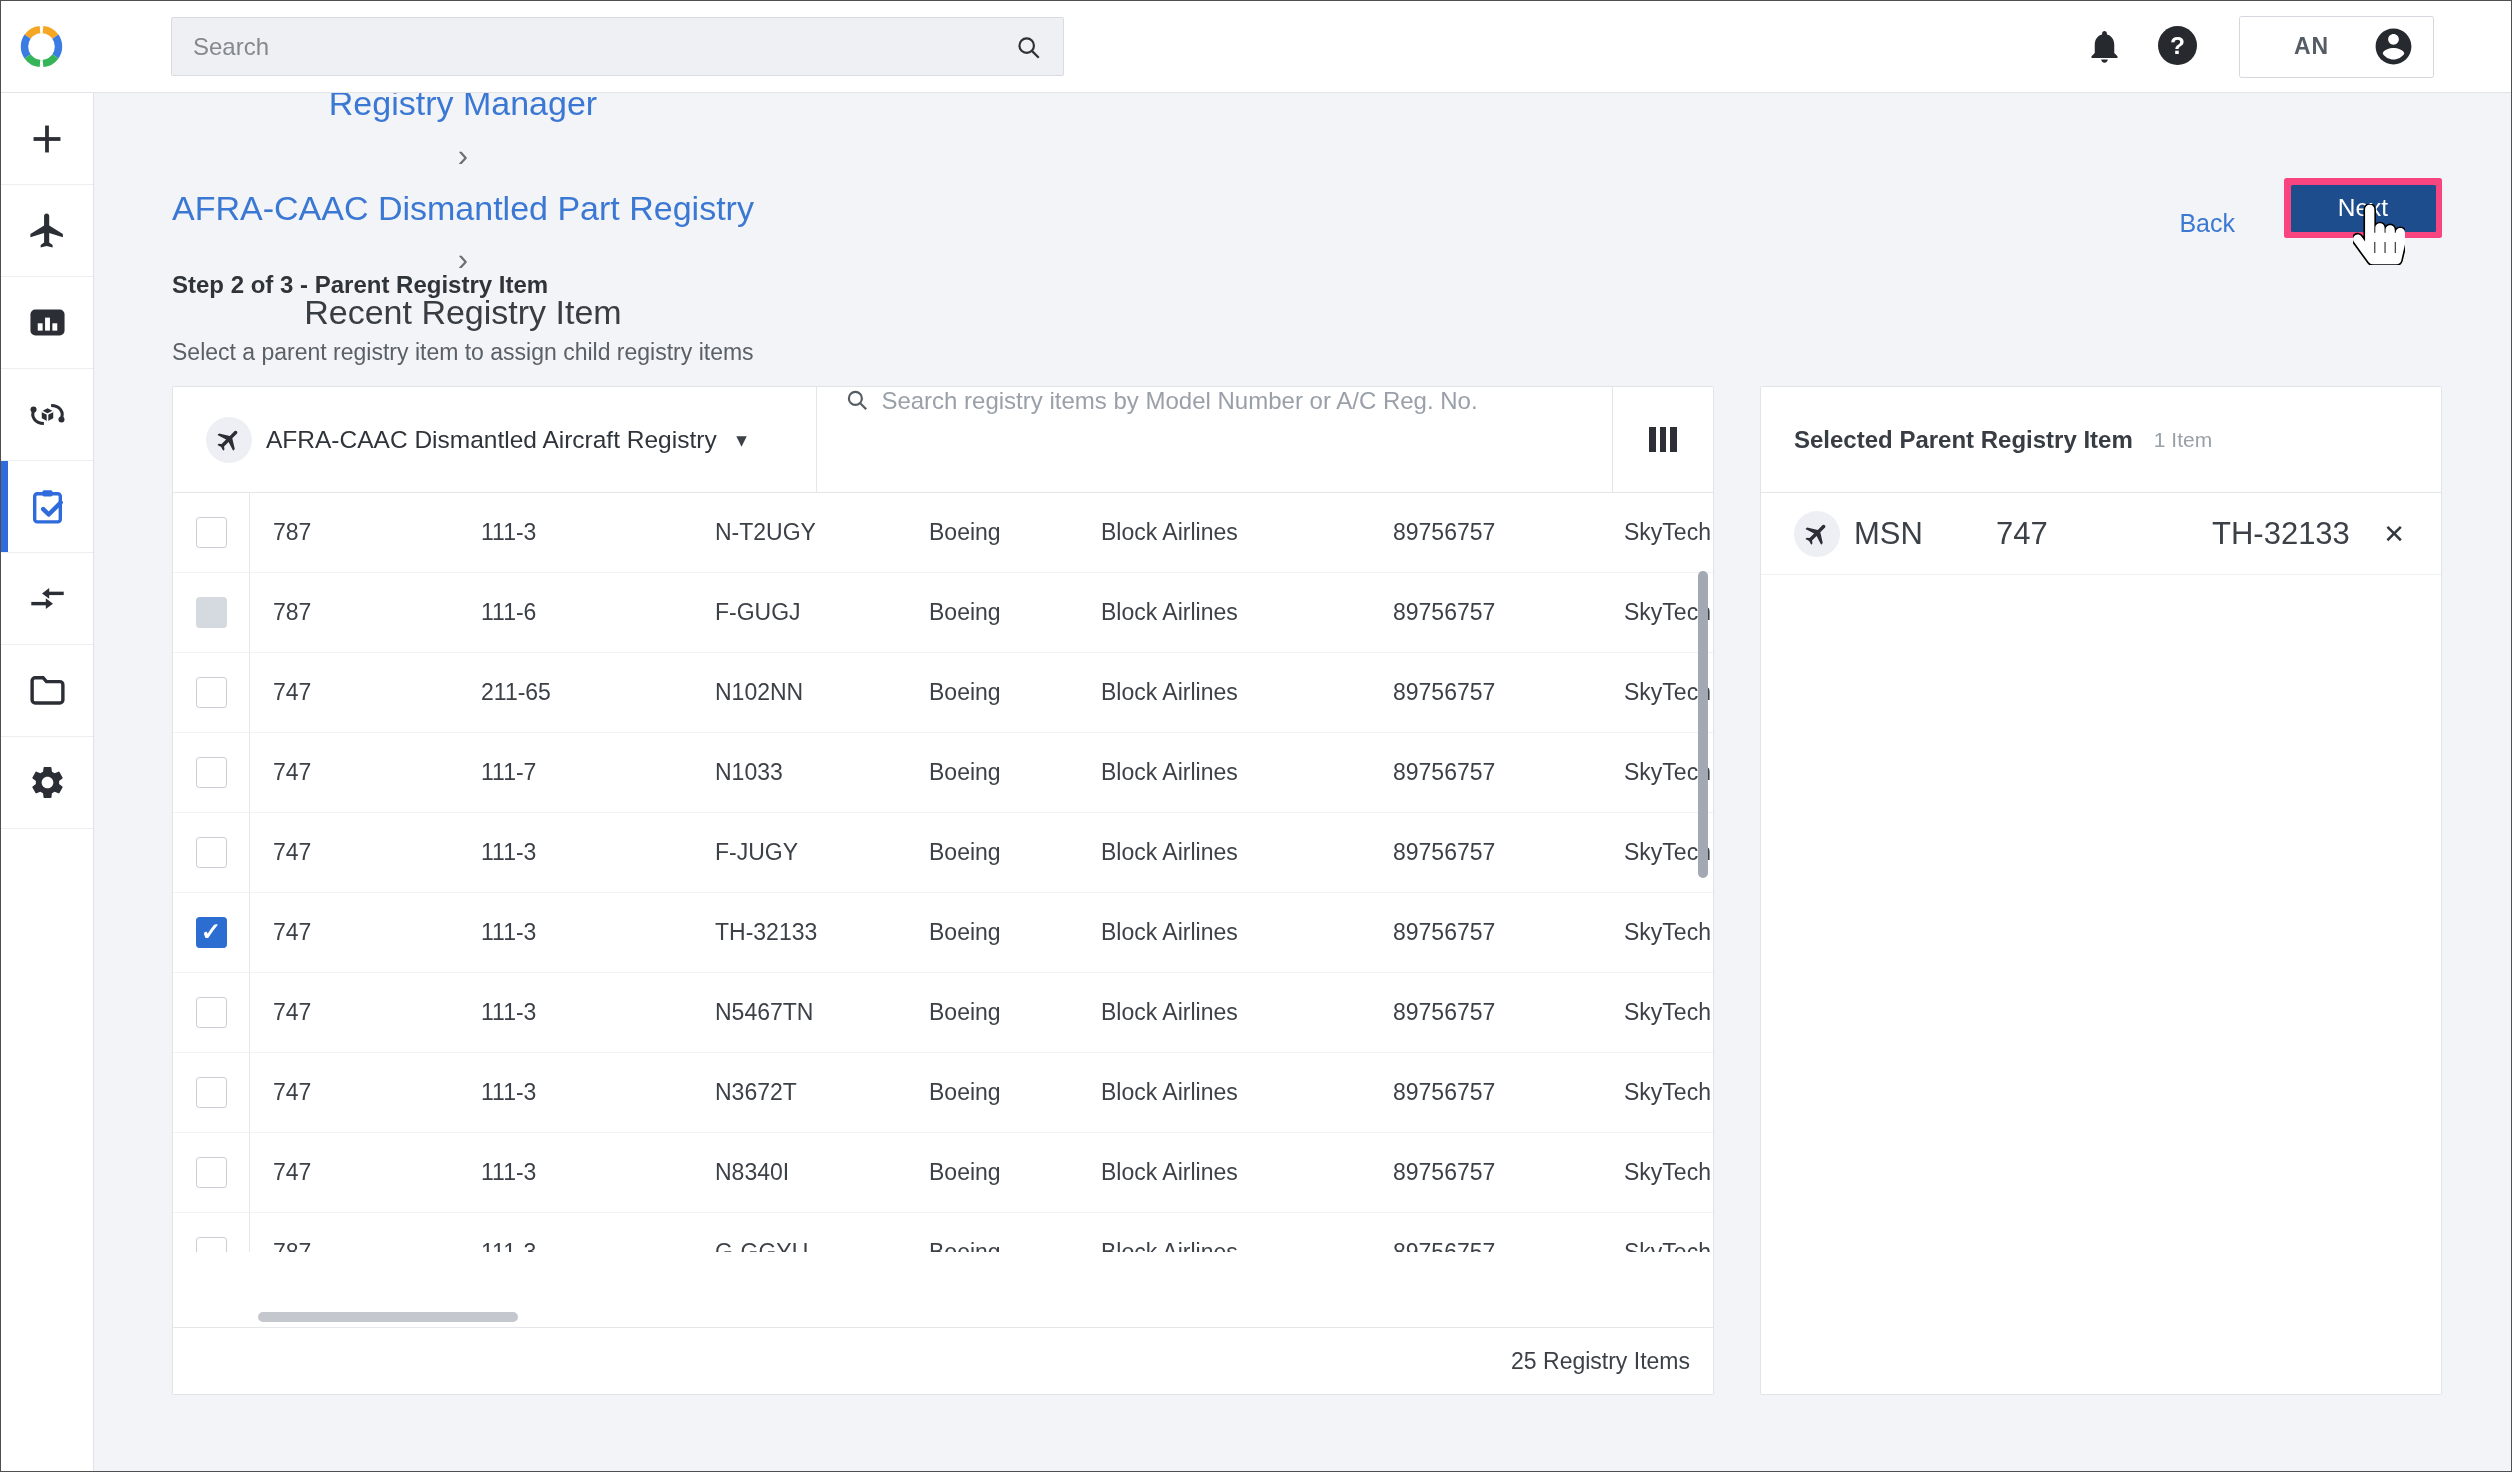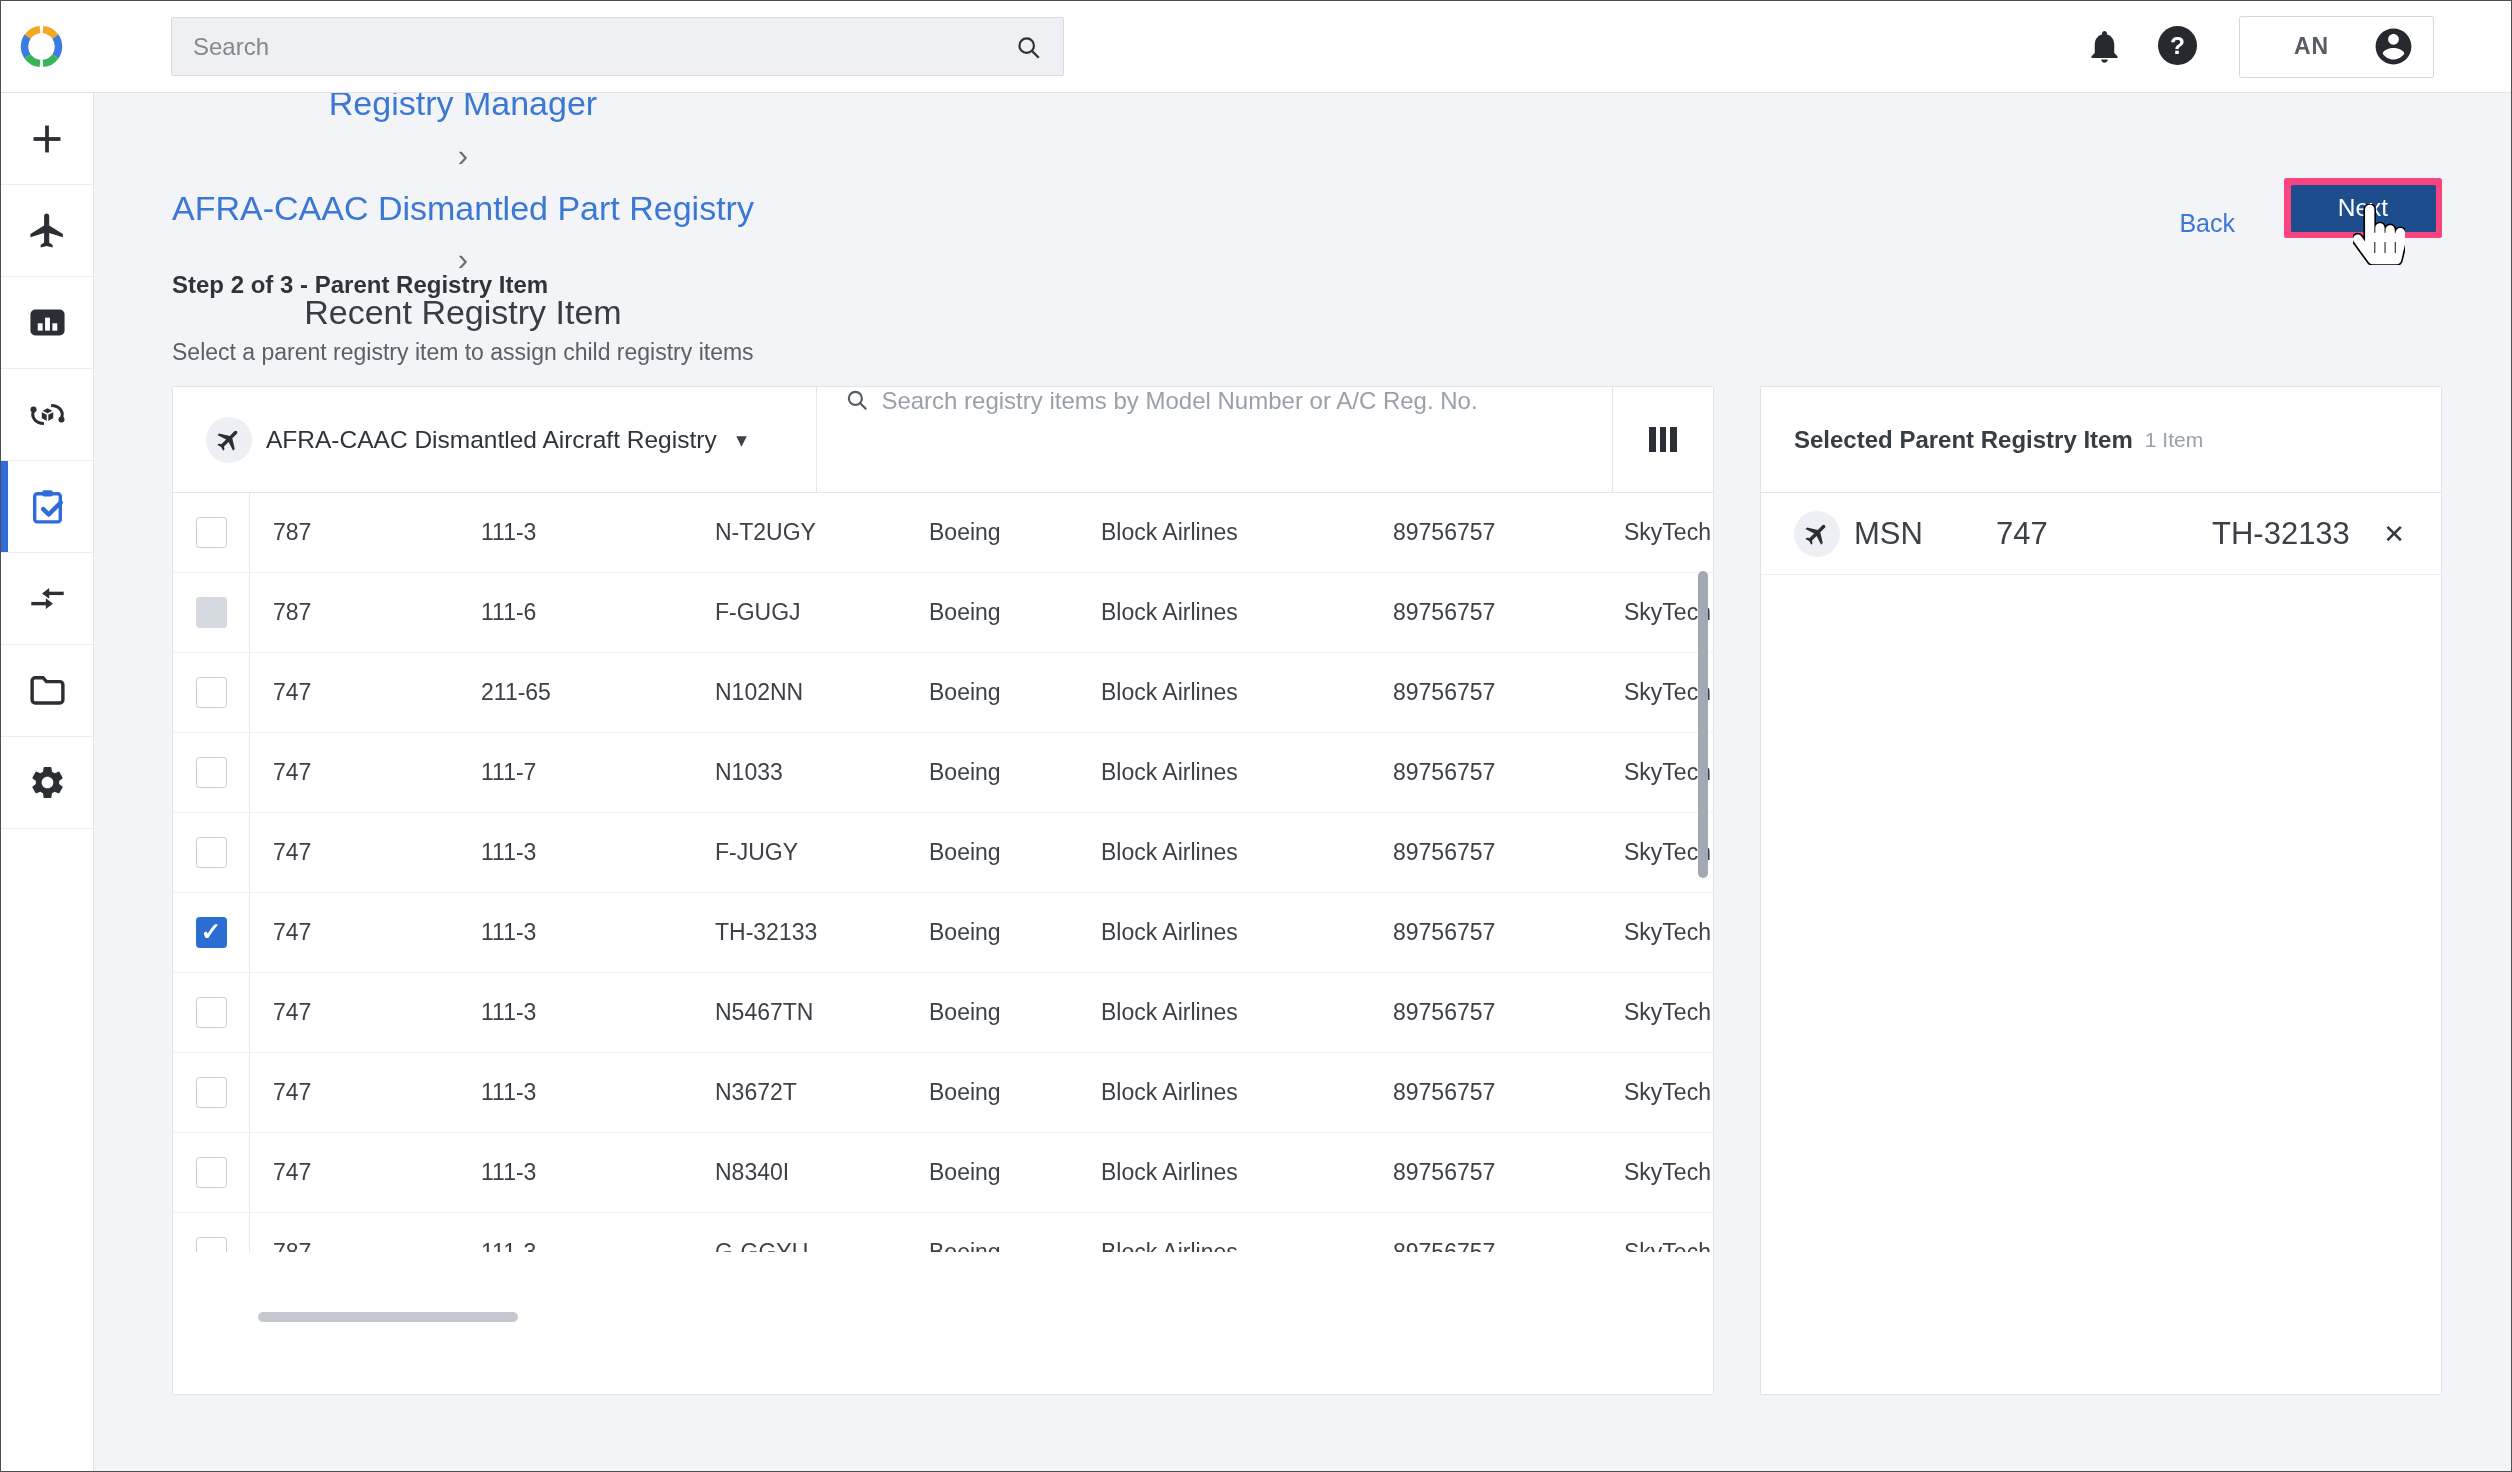--- a/index.html
+++ b/index.html
@@ -131,21 +131,21 @@
     height:67px; border-top:0.8px solid #e4e6ea; display:flex; align-items:center;
     justify-content:flex-end; padding-right:23px; font-size:23px; color:#3c4148; background:#fff;
   }
   
   .selected-card {
     position:absolute; left:1665px; top:293px; width:682px; height:1009px;
     background:#fff; border:0.8px solid #e1e3e7; border-radius:1.6px;
   }
   .sel-head { height:106px; display:flex; align-items:center; padding-left:33px; border-bottom:0.8px solid #e4e6ea; }
   .sel-title { font-size:24px; font-weight:bold; color:#383d44; }
-  .sel-count { font-size:21px; color:#9aa0a8; margin-left:12px; }
+  .sel-count { font-size:21px; color:#9aa0a8; margin-left:21px; }
   .sel-item { height:82px; display:flex; align-items:center; padding:0 36px 0 33px; border-bottom:0.8px solid #eef0f3; }
   .sel-item .lbl { font-size:31px; color:#3c4148; }
   .sel-item .w1 { width:142px; margin-left:14px; }
   .sel-item .w2 { width:216px; }
   .sel-item .close { margin-left:auto; font-size:26px; color:#33383e; cursor:pointer; line-height:1; }
   
   .cursor { position:absolute; left:2352px; top:203px; z-index:50; pointer-events:none; }
 </style>
 </head>
 <body>
@@ -408,20 +408,23 @@
           <div class="c c5">Block Airlines</div>
           <div class="c c6">89756757</div>
           <div class="c c7">SkyTech</div>
         </div>
 
       </div>
       <div class="vthumb"></div>
       <div class="hthumb"></div>
     </div>
 
+    <div class="tfoot">
+      <span>25 Registry Items</span>
+    </div>
   </div>
 
   <div class="selected-card">
     <div class="sel-head">
       <span class="sel-title">Selected Parent Registry Item</span>
       <span class="sel-count">1 Item</span>
     </div>
     <div class="sel-item">
       <span class="badge-circle">
         <svg width="28" height="28" viewBox="0 0 24 24" fill="#2b2f35">

